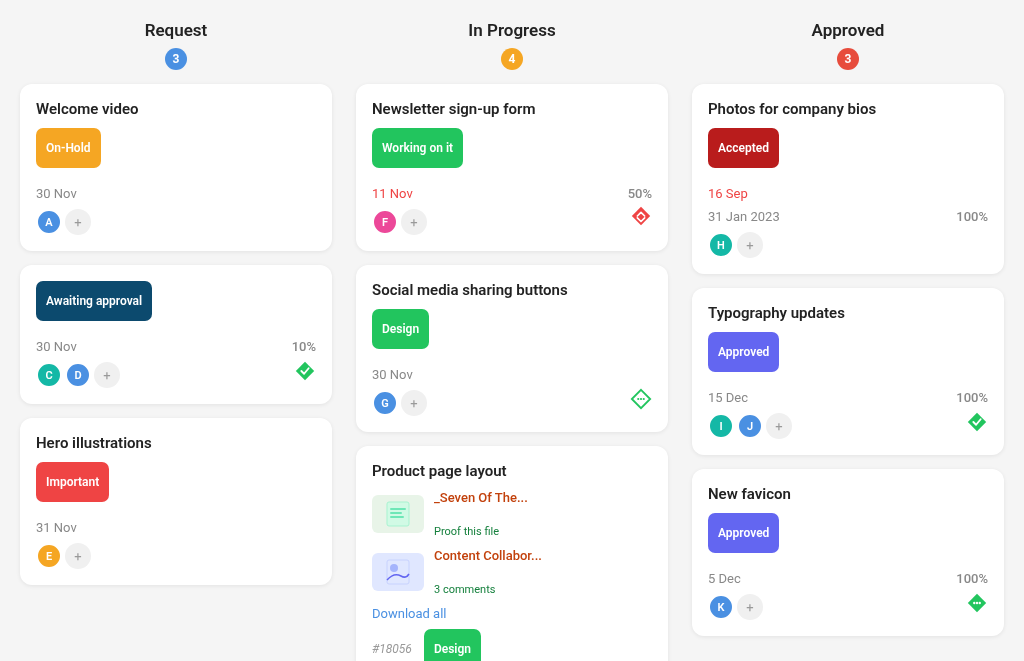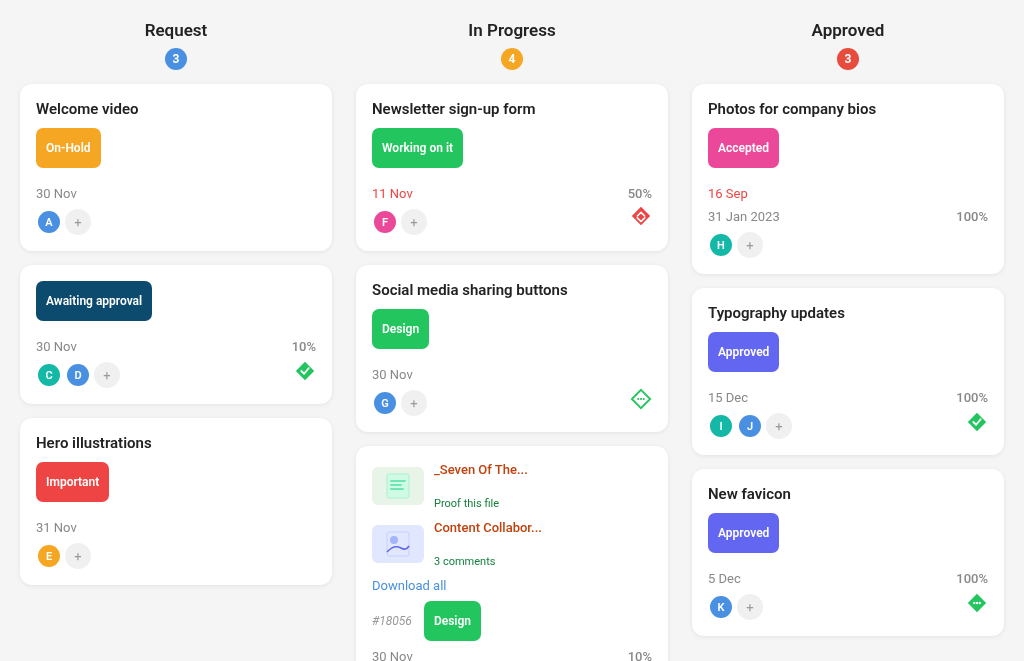--- a/index.html
+++ b/index.html
@@ -61,21 +61,21 @@
       border-radius: 7px;
       font-size: 12px;
       font-weight: 600;
       margin-bottom: 10px;
     }
     .tag-onhold { background: #f5a623; color: #fff; }
     .tag-awaiting { background: #0c4a6e; color: #fff; }
     .tag-important { background: #ef4444; color: #fff; }
     .tag-working { background: #22c55e; color: #fff; }
     .tag-design { background: #22c55e; color: #fff; }
-    .tag-accepted { background: #ec4899; color: #fff; }
+    .tag-accepted { background: #b91c1c; color: #fff; }
     .tag-approved { background: #6366f1; color: #fff; }
     .card-meta {
       display: flex;
       align-items: center;
       justify-content: space-between;
       margin-top: 8px;
     }
     .card-date {
       font-size: 13px;
       color: #888;
@@ -284,20 +284,21 @@
             <polygon points="12,2 22,12 12,22 2,12" fill="none" stroke="#22c55e" stroke-width="2"></polygon>
             <circle cx="9" cy="12" r="1.2" fill="#22c55e"></circle>
             <circle cx="12" cy="12" r="1.2" fill="#22c55e"></circle>
             <circle cx="15" cy="12" r="1.2" fill="#22c55e"></circle>
           </svg>
         </span>
       </div>
     </div>
 
     <div class="card">
+      <div class="card-title">Product page layout</div>
 
       <div class="file-item">
         <div class="file-thumb">
           <svg viewBox="0 0 28 28" fill="none">
             <rect x="3" y="2" width="22" height="24" rx="2" fill="#d1fae5" stroke="#a7f3d0" stroke-width="1"></rect>
             <rect x="6" y="8" width="16" height="2" rx="1" fill="#6ee7b7"></rect>
             <rect x="6" y="12" width="12" height="2" rx="1" fill="#6ee7b7"></rect>
             <rect x="6" y="16" width="14" height="2" rx="1" fill="#6ee7b7"></rect>
           </svg>
         </div>

